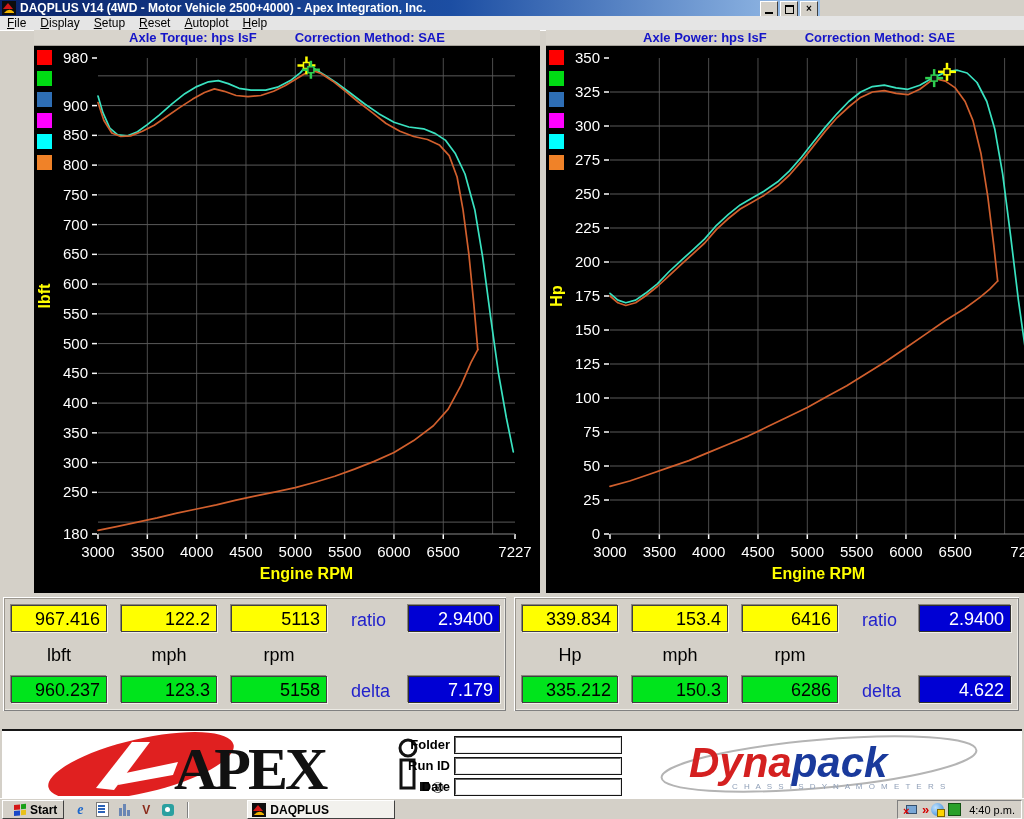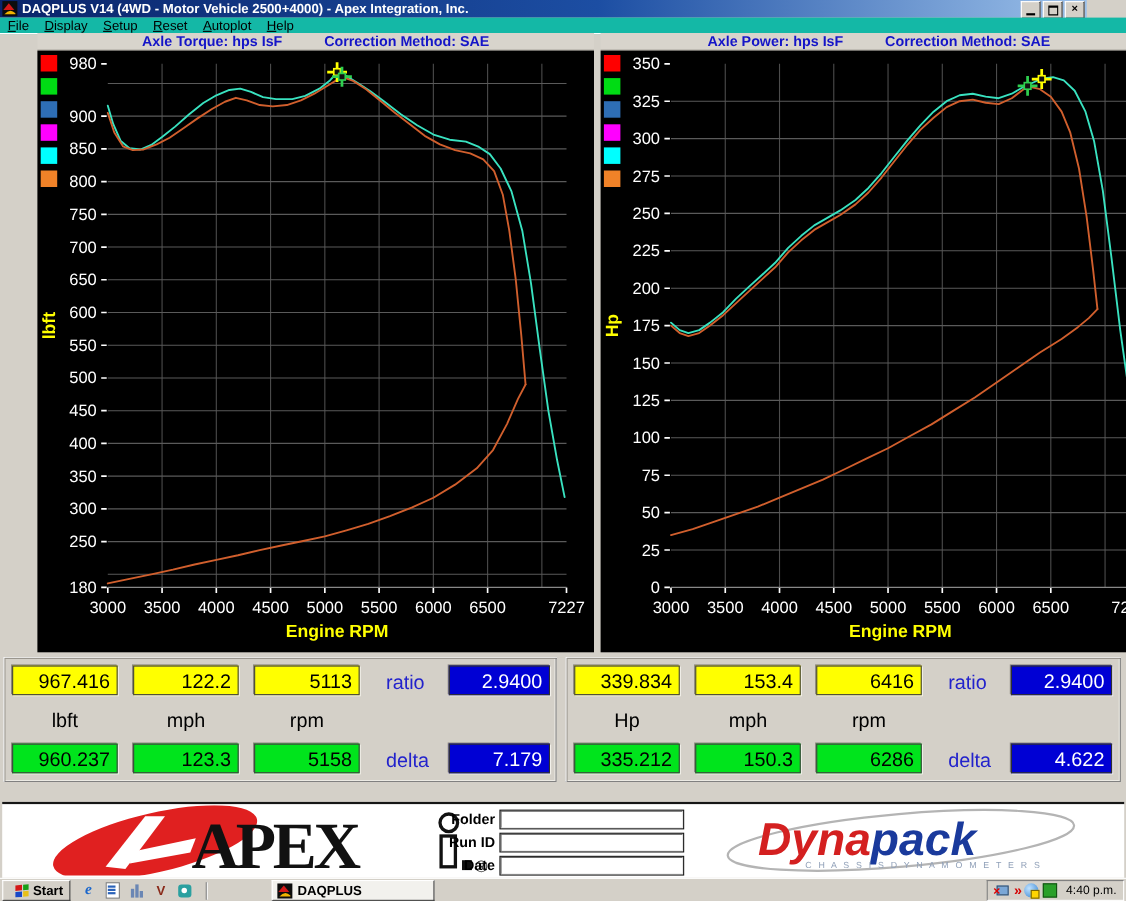--- a/index.html
+++ b/index.html
@@ -1,30 +1,30 @@
 <!DOCTYPE html>
 <html><head>
 <meta charset="utf-8">
 <style>
   html,body{margin:0;padding:0;background:#d4d0c8;font-family:"Liberation Sans",sans-serif;}
   #window{position:relative;width:1024px;height:819px;background:#d4d0c8;overflow:hidden;}
 
   
-  .titlebar{position:absolute;top:0;left:0;width:988px;height:16px;
+  .titlebar{position:absolute;top:0;left:0;width:820px;height:16px;
     background:linear-gradient(90deg,#0a246a 0%,#1c4ea3 55%,#9cc1ea 100%);
     display:flex;align-items:center;color:#fff;font-size:12px;font-weight:bold;}
   .titlebar .appico{margin:0 4px 0 2px;flex:0 0 auto;display:block;}
   .win-btns{position:absolute;right:2px;top:1px;display:flex;gap:2px;}
   .wbtn{width:16px;height:14px;background:#d4d0c8;border:1px solid;border-color:#fff #404040 #404040 #fff;
     display:flex;align-items:center;justify-content:center;font-size:10px;line-height:10px;color:#000;font-weight:bold;}
   .glyph-min{width:8px;height:2px;background:#000;margin-top:7px;}
   .glyph-rest{width:7px;height:6px;border:1px solid #000;border-top-width:2px;}
 
   
-  .menubar{position:absolute;top:16px;left:0;width:1024px;height:14px;background:#14b8a6;
+  .menubar{position:absolute;top:16px;left:0;width:1024px;height:14px;background:#e5e5e5;
     border-bottom:1px solid #fff;display:flex;align-items:center;font-size:12px;color:#000;}
   .menu-item{padding:0 7px;height:14px;line-height:14px;}
   .menu-item u{text-decoration:underline;}
 
   
   .panel{position:absolute;top:30px;height:562px;padding-left:32px;}
   #panel-left{left:2px;width:506px;}
   #panel-right{left:514px;width:506px;}
   .chart-header{height:15px;background:#d8d4cc;border-bottom:1px solid #a8a49c;
     display:flex;justify-content:center;gap:38px;align-items:center;

